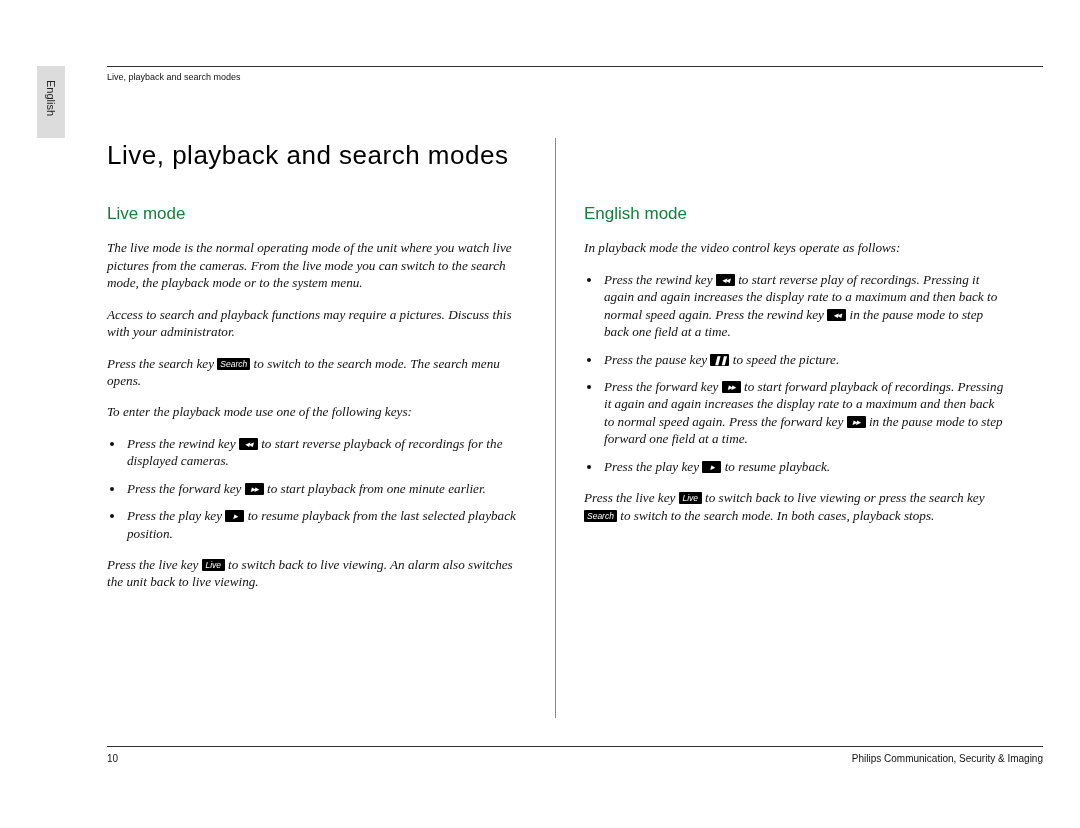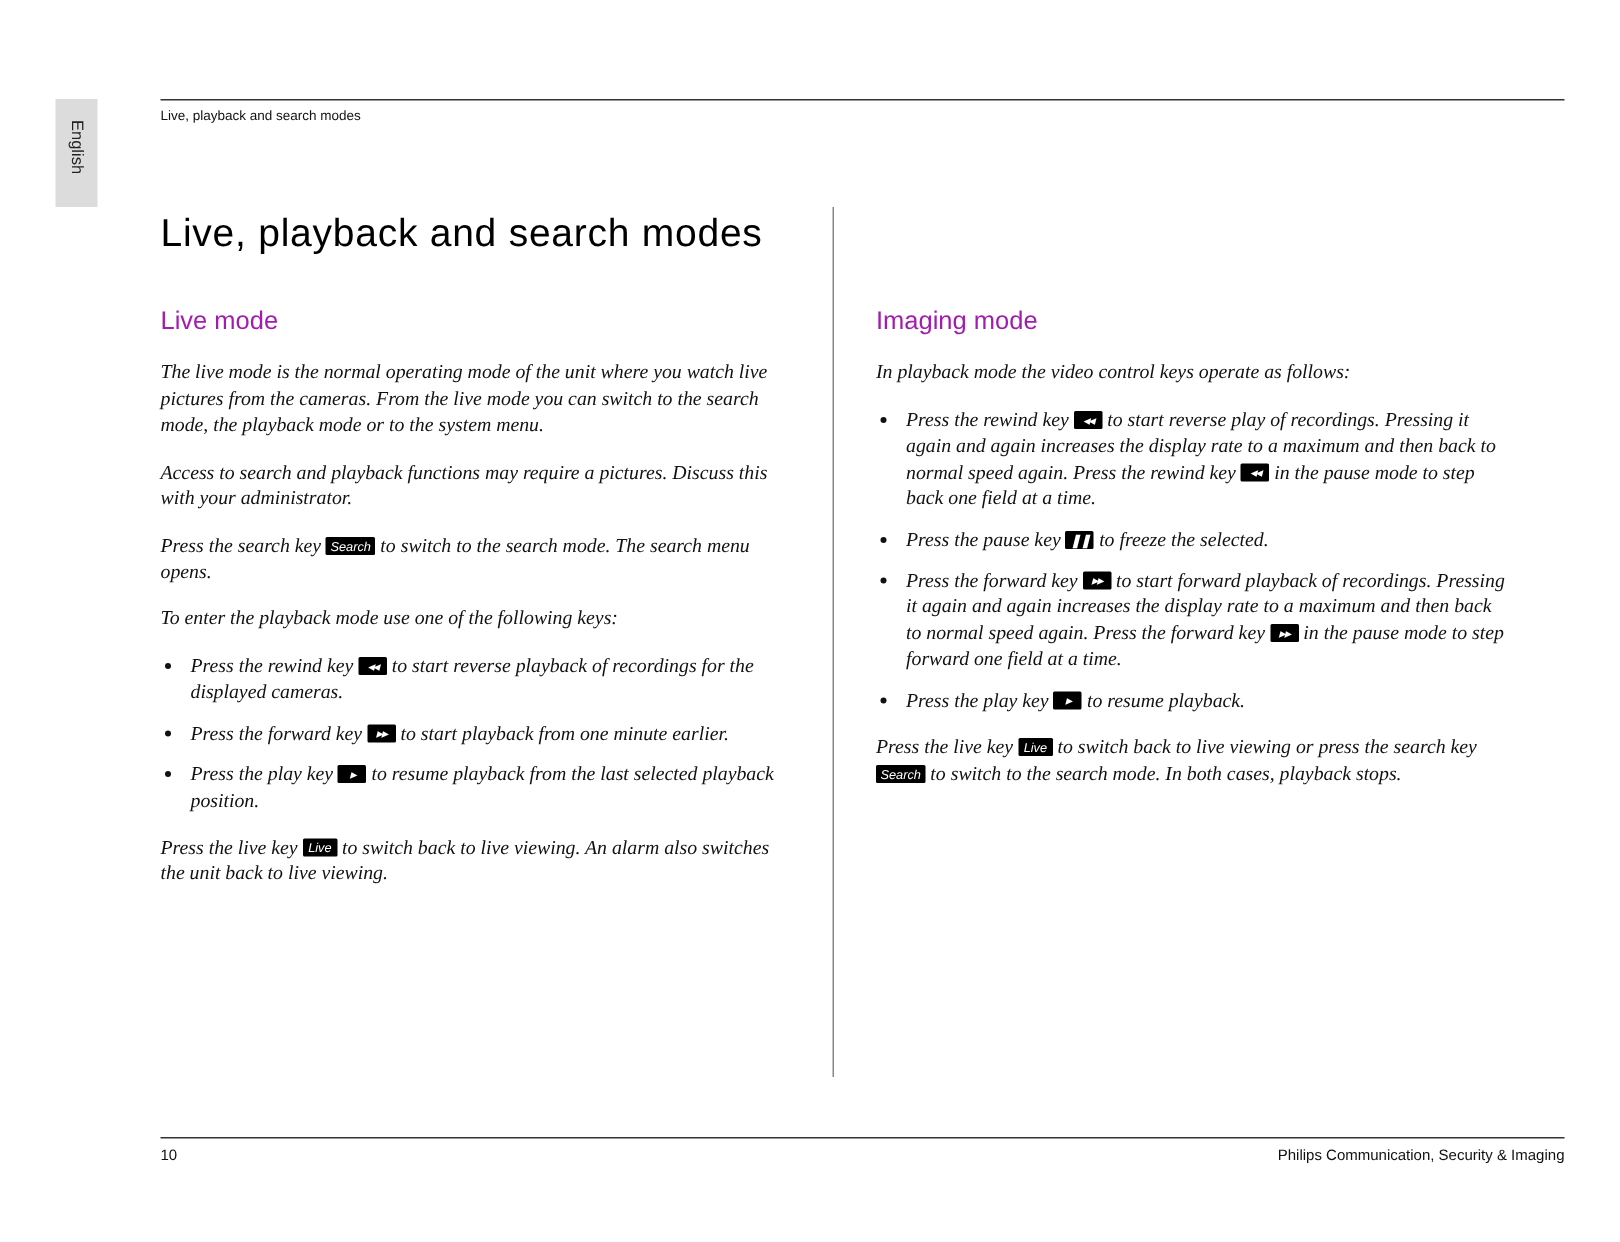--- a/index.html
+++ b/index.html
@@ -74,21 +74,21 @@
     width: 0;
     border-left: 1px solid #888;
     height: 580px;
     margin-top: -65px;
   }
   .col-right { padding-left: 28px; }
   .sub {
     font-family: Arial, Helvetica, sans-serif;
     font-size: 17px;
     font-weight: normal;
-    color: #a21caf;
+    color: #15803d;
     margin: 0 0 14px 0;
   }
   p { margin: 0 0 14px 0; text-align: left; font-style: italic; }
   ul { margin: 0 0 14px 0; padding-left: 18px; font-style: italic; }
   li { margin: 0 0 10px 0; padding-left: 2px; }
   .key {
     display: inline-block;
     background: #000;
     color: #fff;
     font-family: Arial, Helvetica, sans-serif;
@@ -99,21 +99,21 @@
     text-align: center;
     padding: 0 3px;
     vertical-align: 1px;
     border-radius: 1px;
   }
   .key.icon { font-size: 9px; padding: 0 2px; min-width: 15px; letter-spacing: -1px; }
   .footer {
     position: absolute;
     left: 107px;
     right: 37px;
-    bottom: 52px;
+    bottom: 64px;
     border-top: 1px solid #333;
     padding-top: 6px;
     display: flex;
     justify-content: space-between;
     font-family: Arial, Helvetica, sans-serif;
     font-size: 10px;
     color: #111;
   }
 </style>
 </head>
@@ -157,30 +157,30 @@
       </ul>
 
       <p>
         <span>Press the live key </span><span class="key">Live</span><span> to switch back to live viewing. An alarm also switches the unit back to live viewing.</span>
       </p>
     </div>
 
     <div class="divider"></div>
 
     <div class="col col-right">
-      <div class="sub">Imaging mode</div>
+      <div class="sub">English mode</div>
 
       <p>In playback mode the video control keys operate as follows:</p>
 
       <ul>
         <li>
           <span>Press the rewind key </span><span class="key icon">◂◂</span><span> to start reverse play of recordings. Pressing it again and again increases the display rate to a maximum and then back to normal speed again. Press the rewind key </span><span class="key icon">◂◂</span><span> in the pause mode to step back one field at a time.</span>
         </li>
         <li>
-          <span>Press the pause key </span><span class="key icon">❚❚</span><span> to freeze the selected.</span>
+          <span>Press the pause key </span><span class="key icon">❚❚</span><span> to speed the picture.</span>
         </li>
         <li>
           <span>Press the forward key </span><span class="key icon">▸▸</span><span> to start forward playback of recordings. Pressing it again and again increases the display rate to a maximum and then back to normal speed again. Press the forward key </span><span class="key icon">▸▸</span><span> in the pause mode to step forward one field at a time.</span>
         </li>
         <li>
           <span>Press the play key </span><span class="key icon">▸</span><span> to resume playback.</span>
         </li>
       </ul>
 
       <p>

